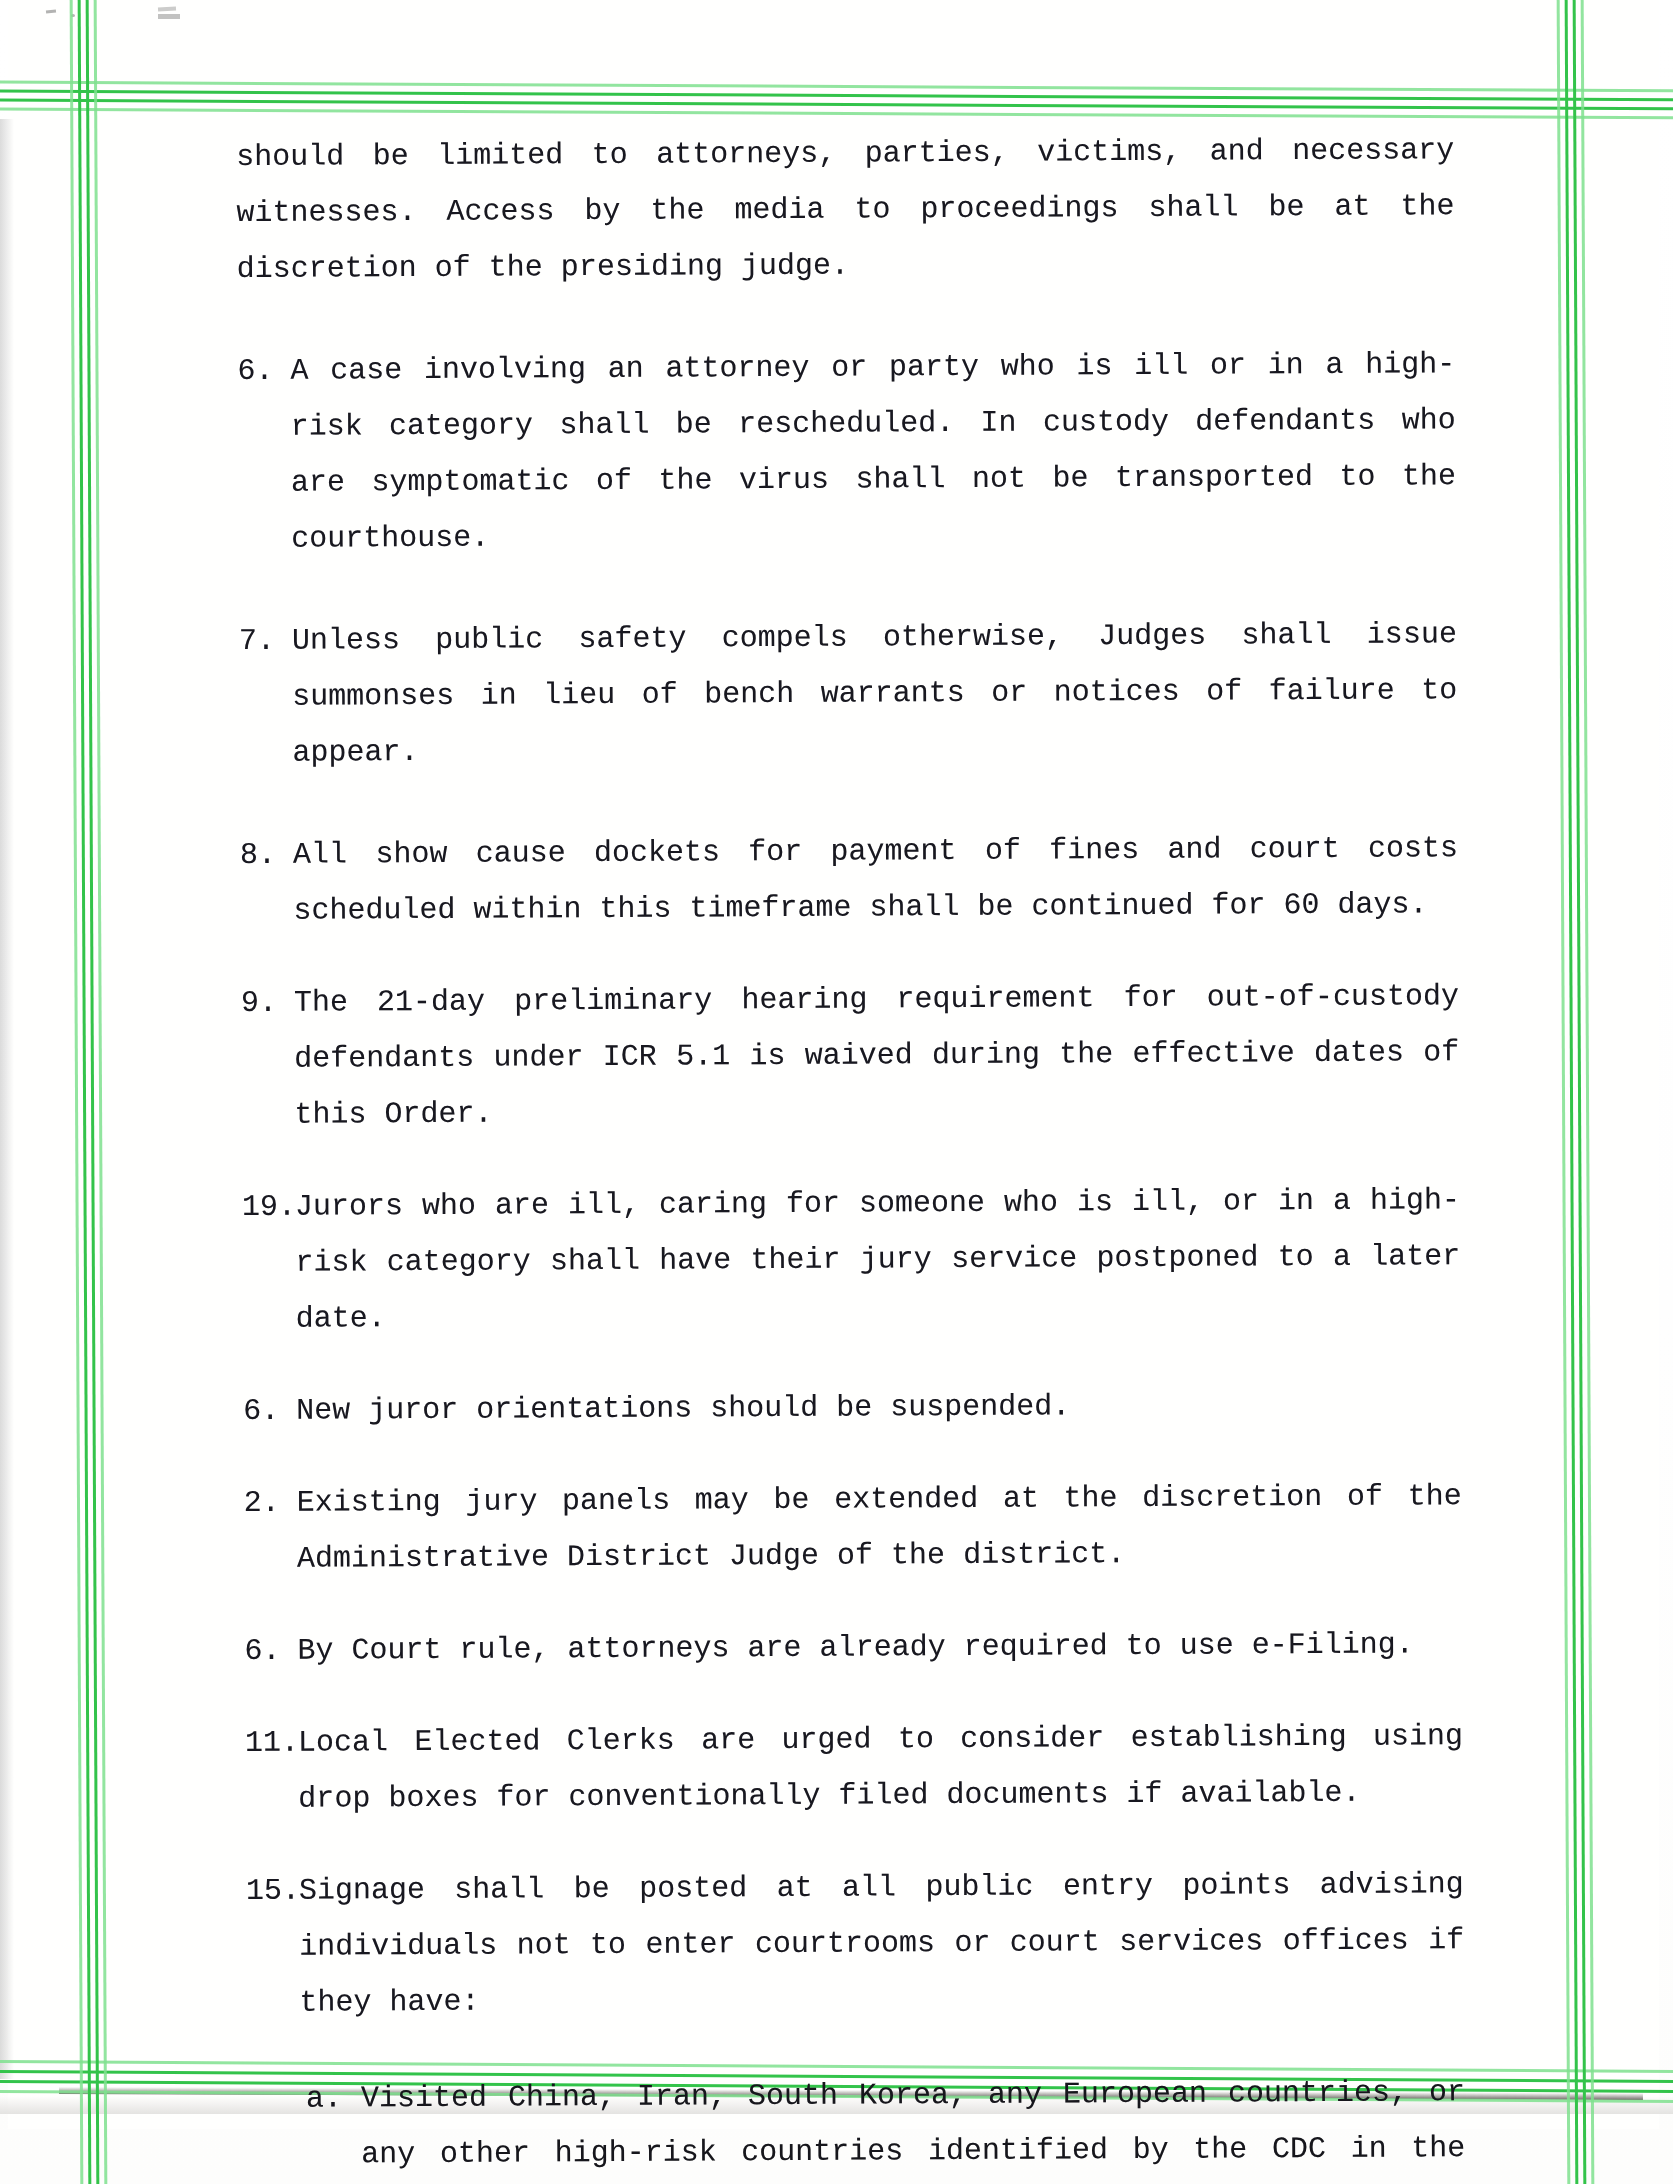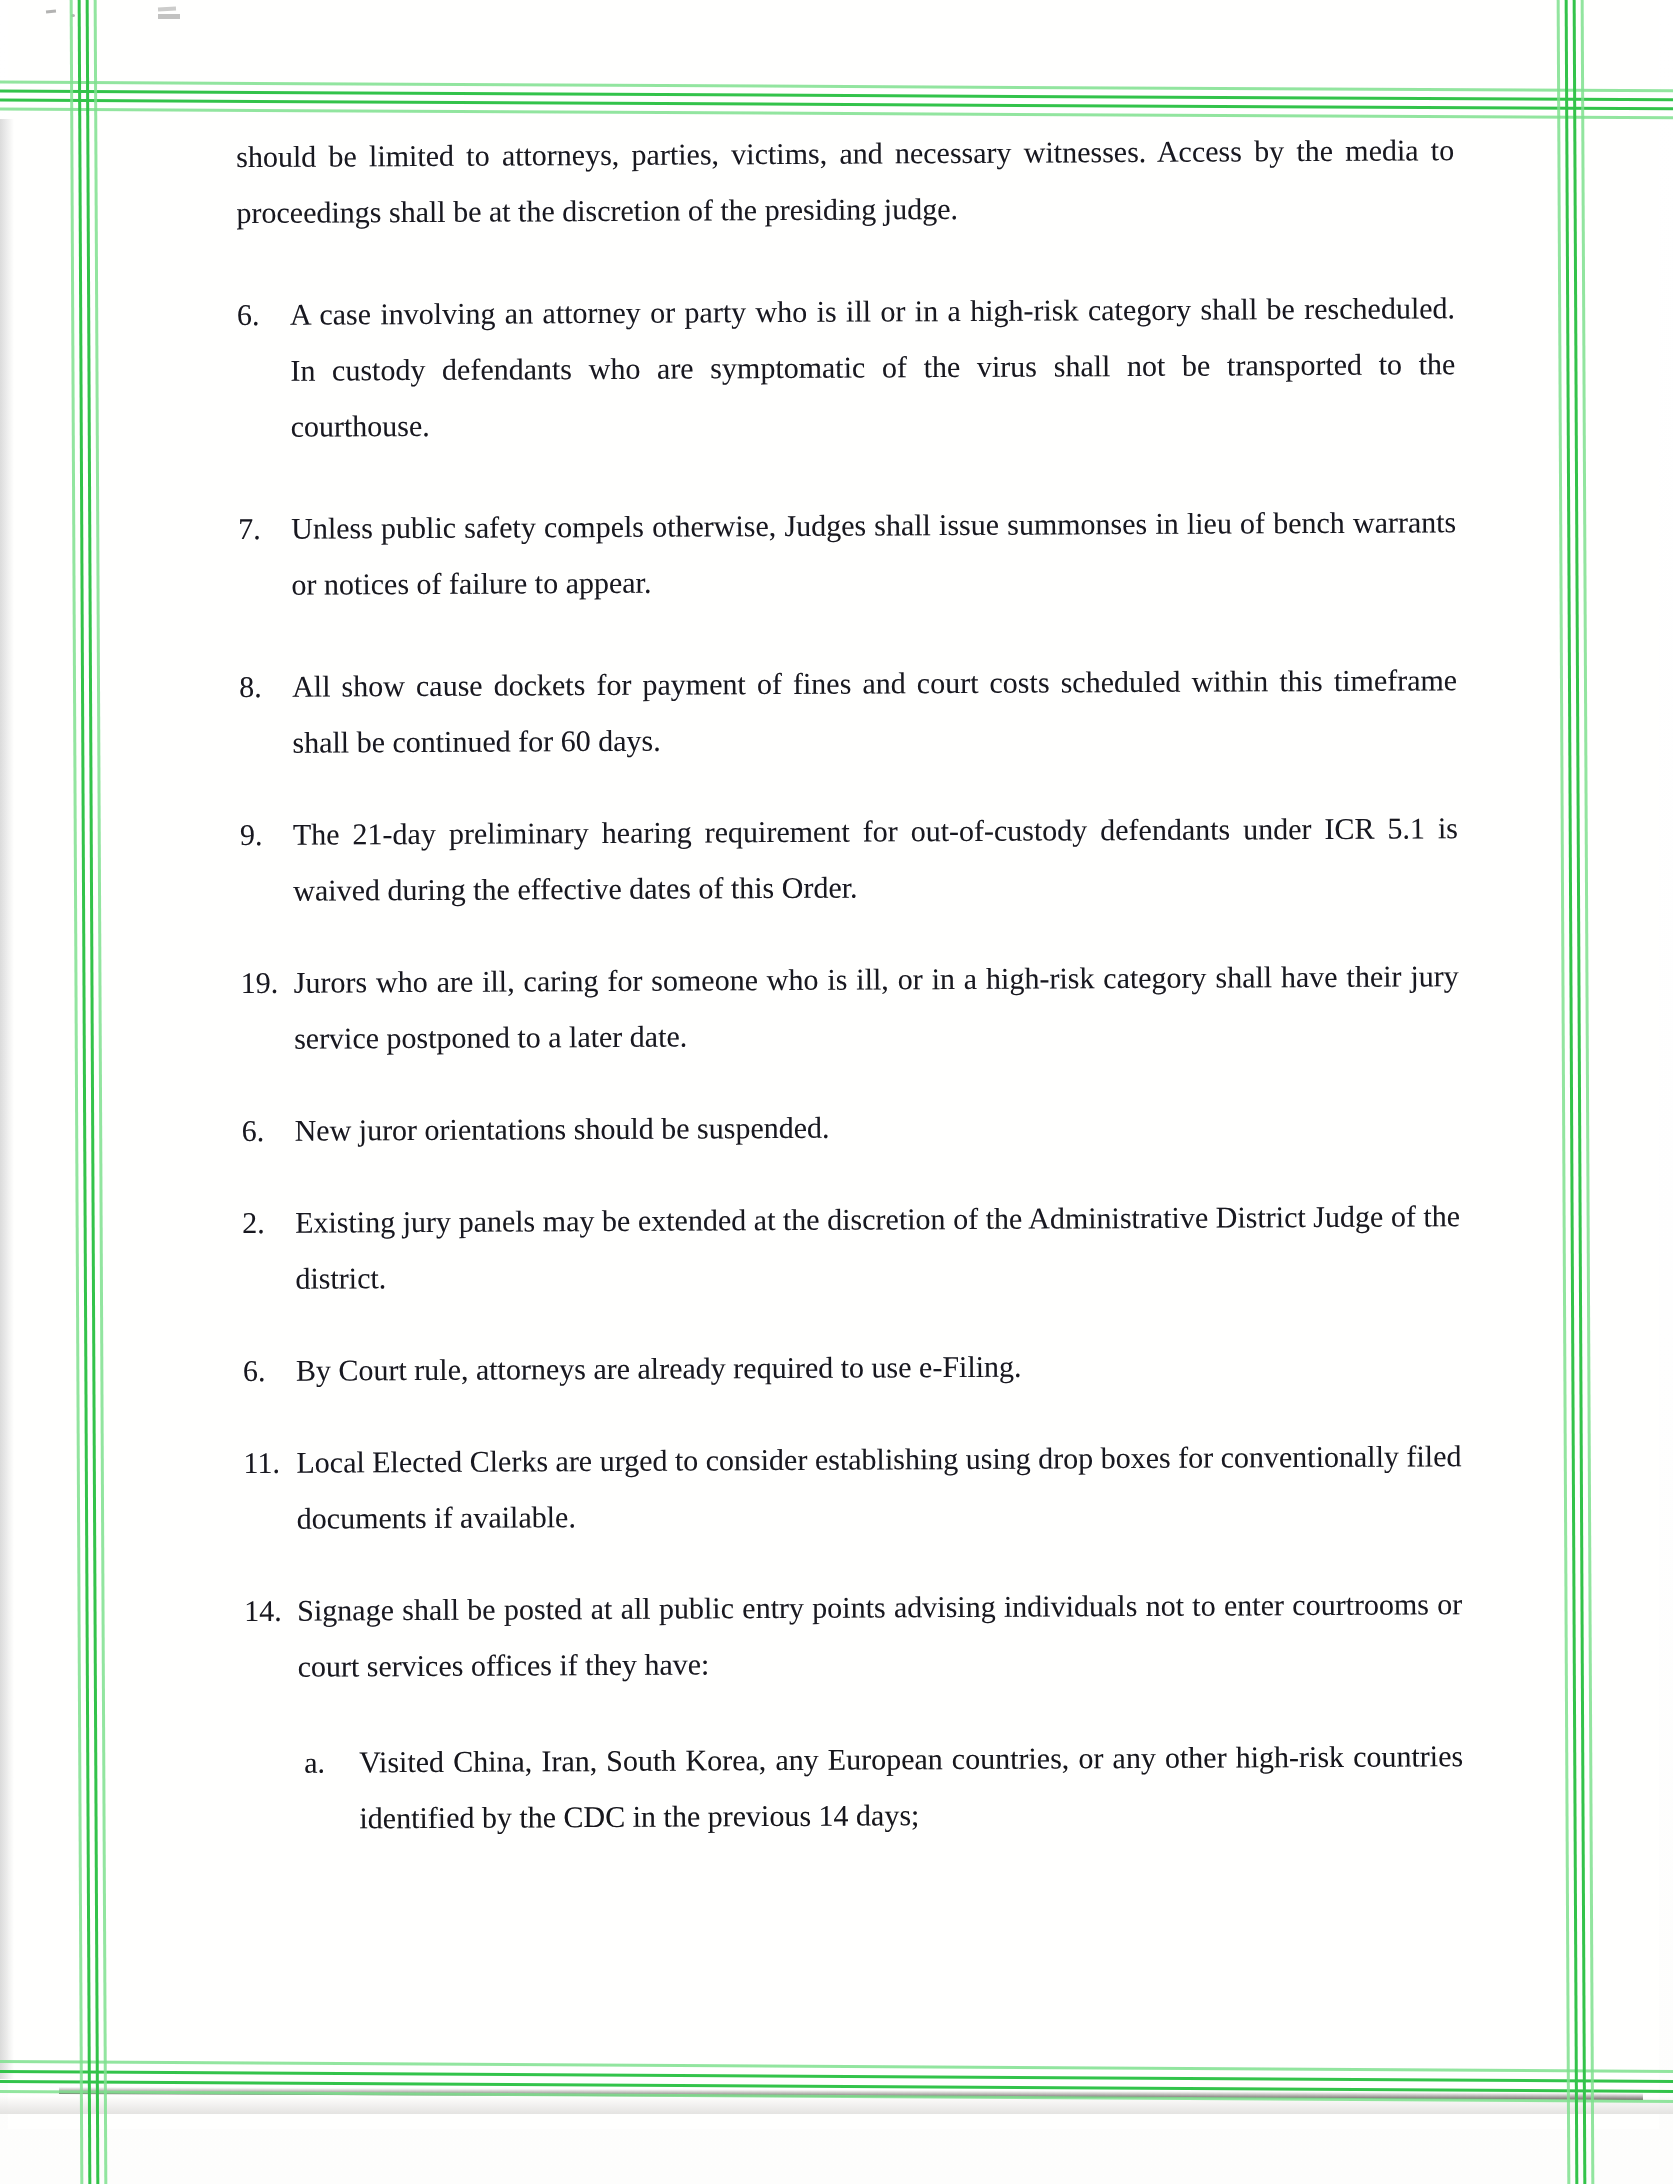--- a/index.html
+++ b/index.html
@@ -8,21 +8,21 @@
     padding: 0;
     background: #ffffff;
   }
 
   #page {
     position: relative;
     width: 1673px;
     height: 2185px;
     background: #ffffff;
     overflow: hidden;
-    font-family: Liberation Serif, serif;
+    font-family: Liberation Mono, monospace;
   }
 
   
   .scan-bg {
     position: absolute;
     inset: 0;
     background:
       linear-gradient(180deg, #ffffff 0%, #fefefe 60%, #fdfdfc 100%);
   }
 
@@ -268,21 +268,21 @@
       <span class="marker wide">6.</span>
       <span class="body">By Court rule, attorneys are already required to use e-Filing.</span>
     </div>
 
     <div class="list-item gap-md">
       <span class="marker wide">11.</span>
       <span class="body">Local Elected Clerks are urged to consider establishing using drop boxes for conventionally filed documents if available.</span>
     </div>
 
     <div class="list-item gap-md">
-      <span class="marker wide">14.</span>
+      <span class="marker wide">15.</span>
       <span class="body">Signage shall be posted at all public entry points advising individuals not to enter courtrooms or court services offices if they have:</span>
     </div>
 
     <div class="sub-list">
       <div class="sub-item">
         <span class="marker">a.</span>
         <span class="body">Visited China, Iran, South Korea, any European countries, or any other high-risk countries identified by the CDC in the previous 14 days;</span>
       </div>
     </div>
 

